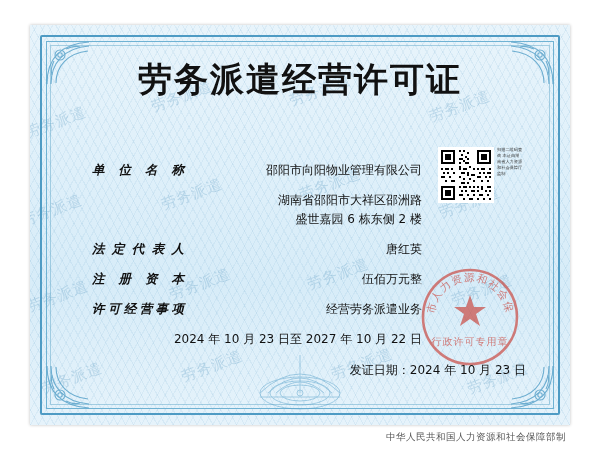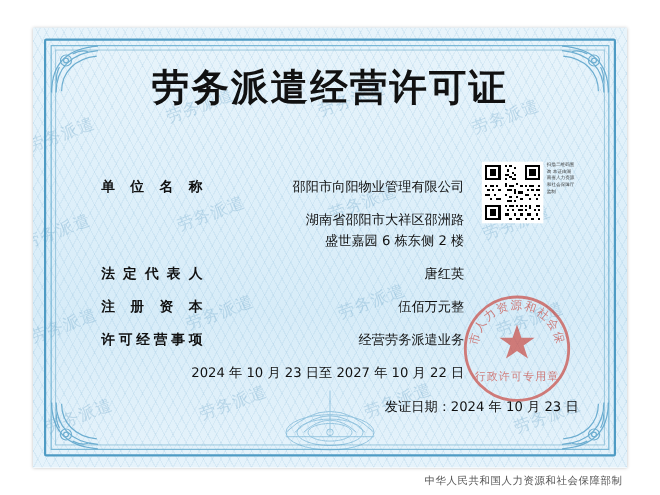--- a/index.html
+++ b/index.html
@@ -167,20 +167,21 @@
     width: 92px;
     flex: 0 0 92px;
     font-family: "DejaVu Sans", sans-serif;
     font-size: 12.5px;
     font-weight: bold;
     color: #111;
     text-align: justify;
     text-align-last: justify;
     letter-spacing: 0px;
     padding-top: 1px;
+    font-style: italic;
   }
   .value {
     font-family: "DejaVu Sans", sans-serif;
     font-size: 12px;
     color: #111;
     line-height: 19px;
     flex: 1;
     text-align: right;
   }
   .value .line2 { display: block; }

